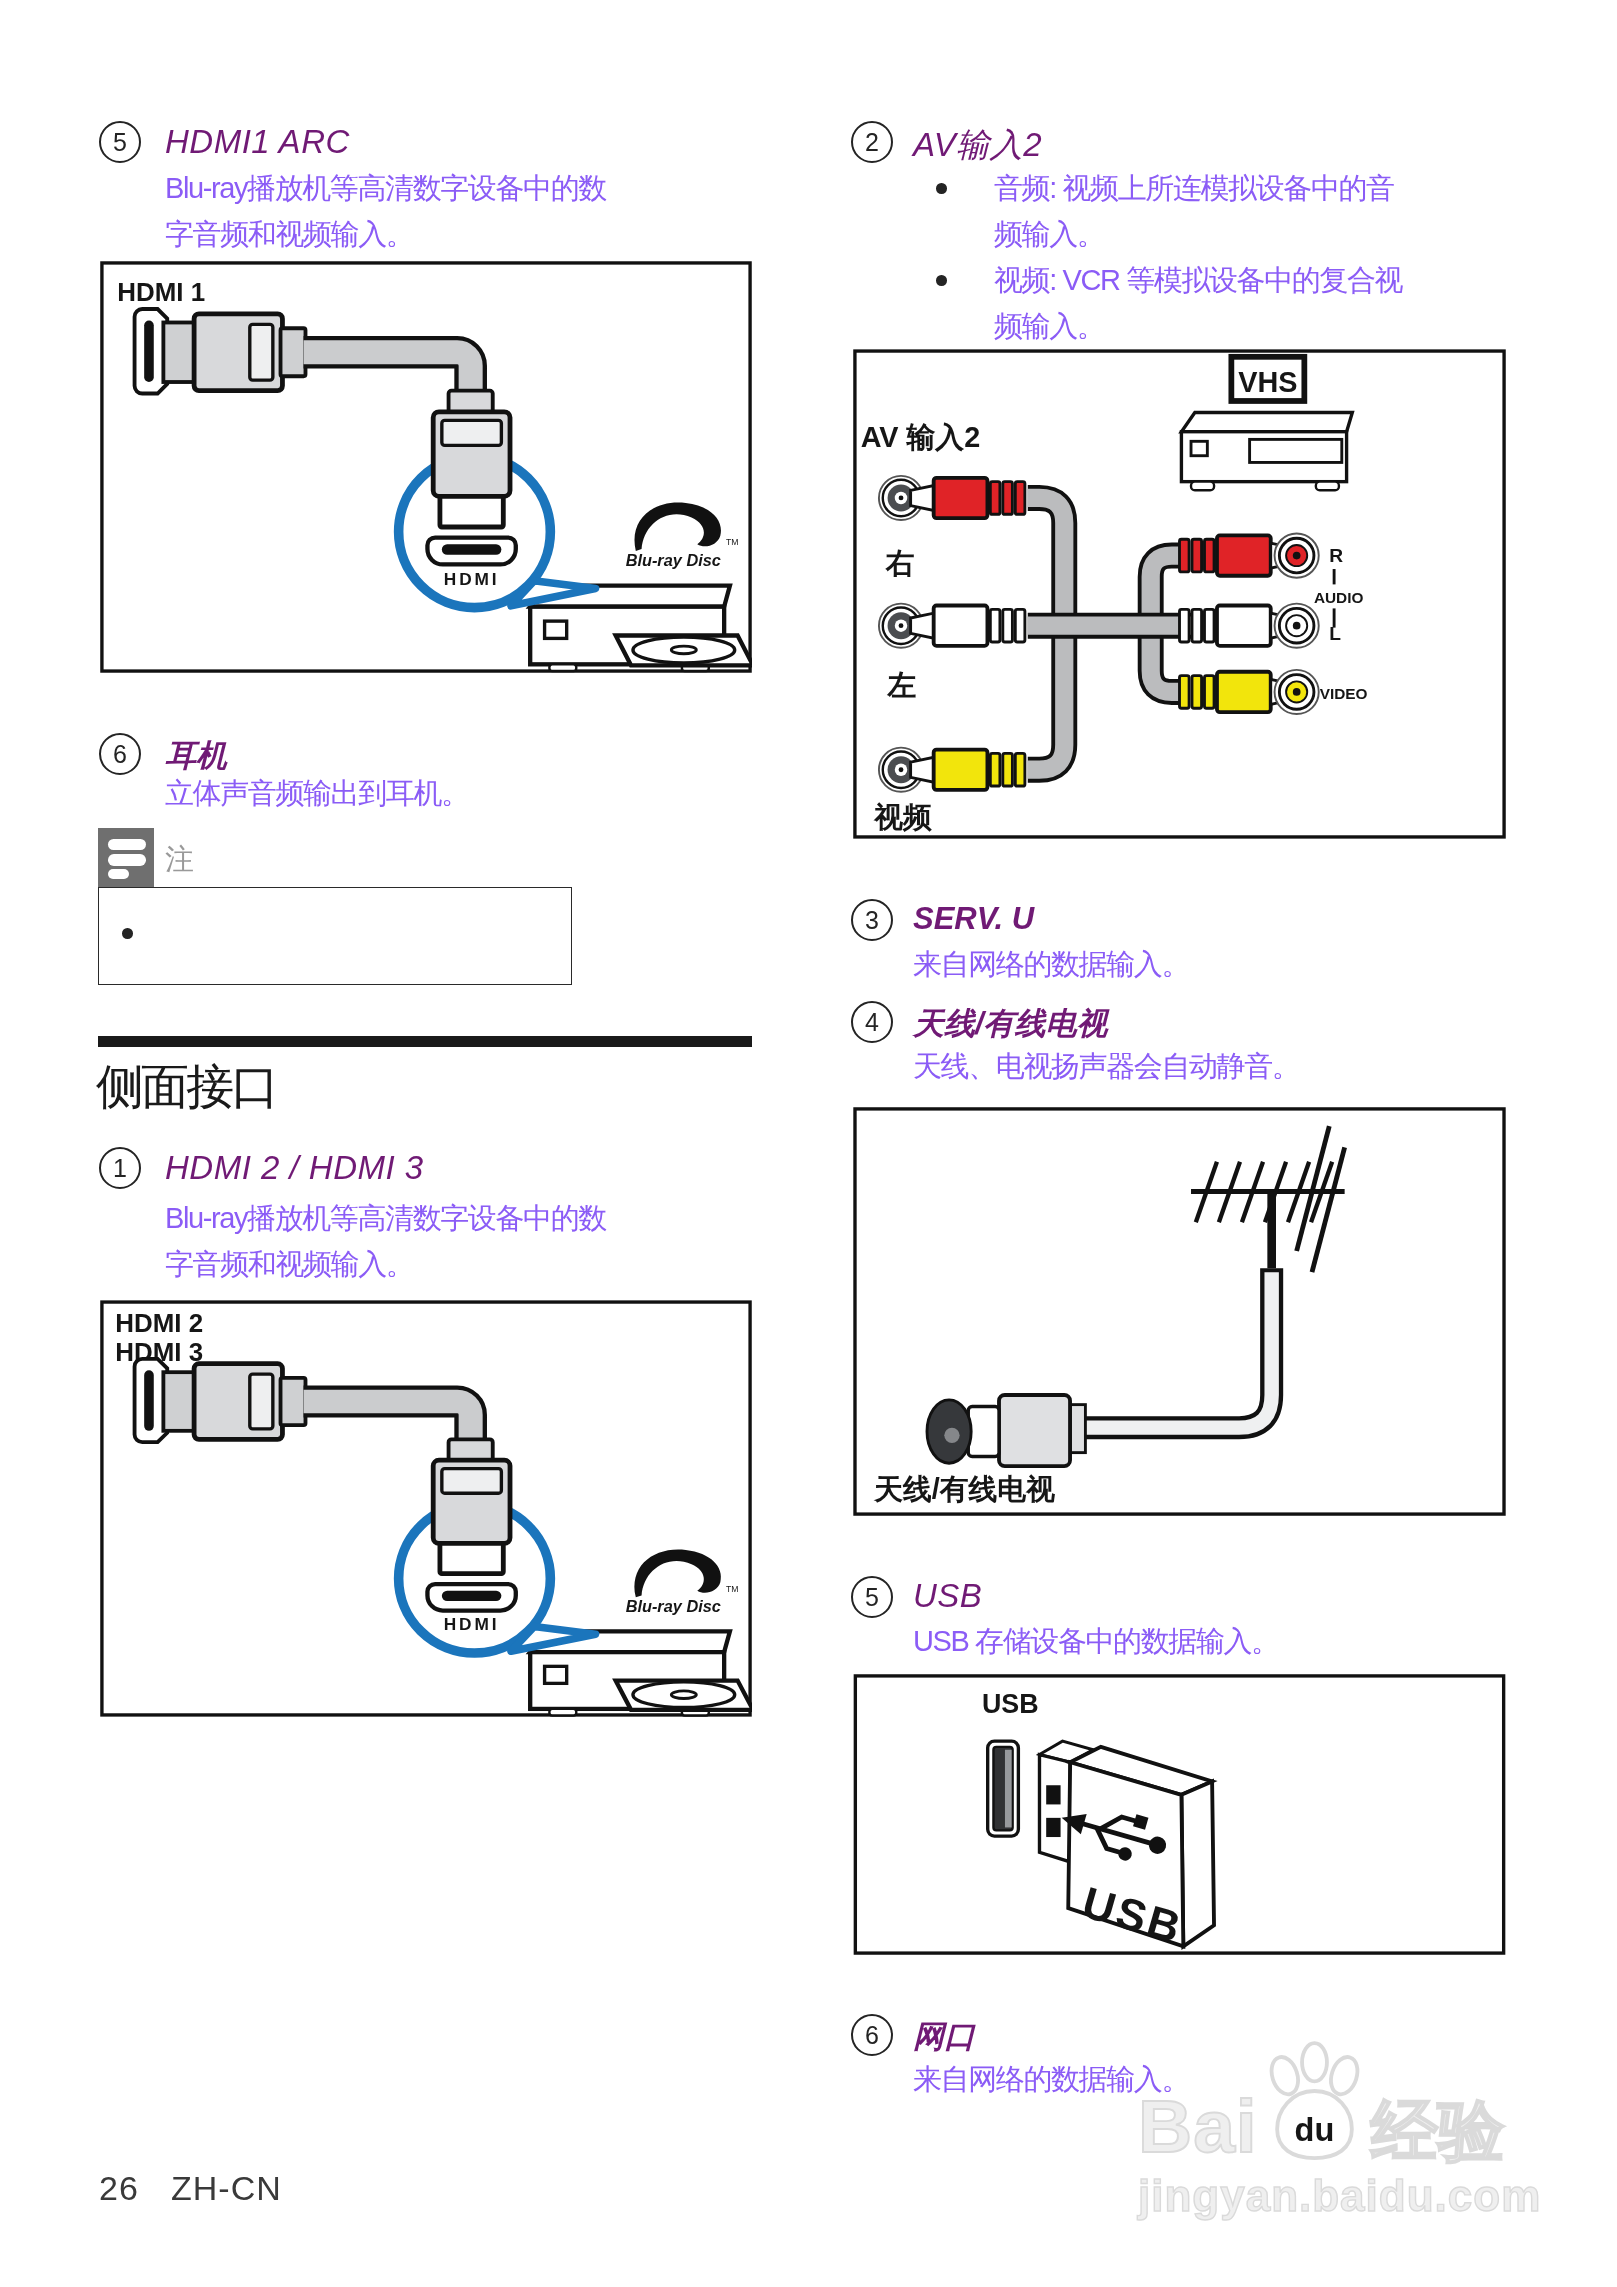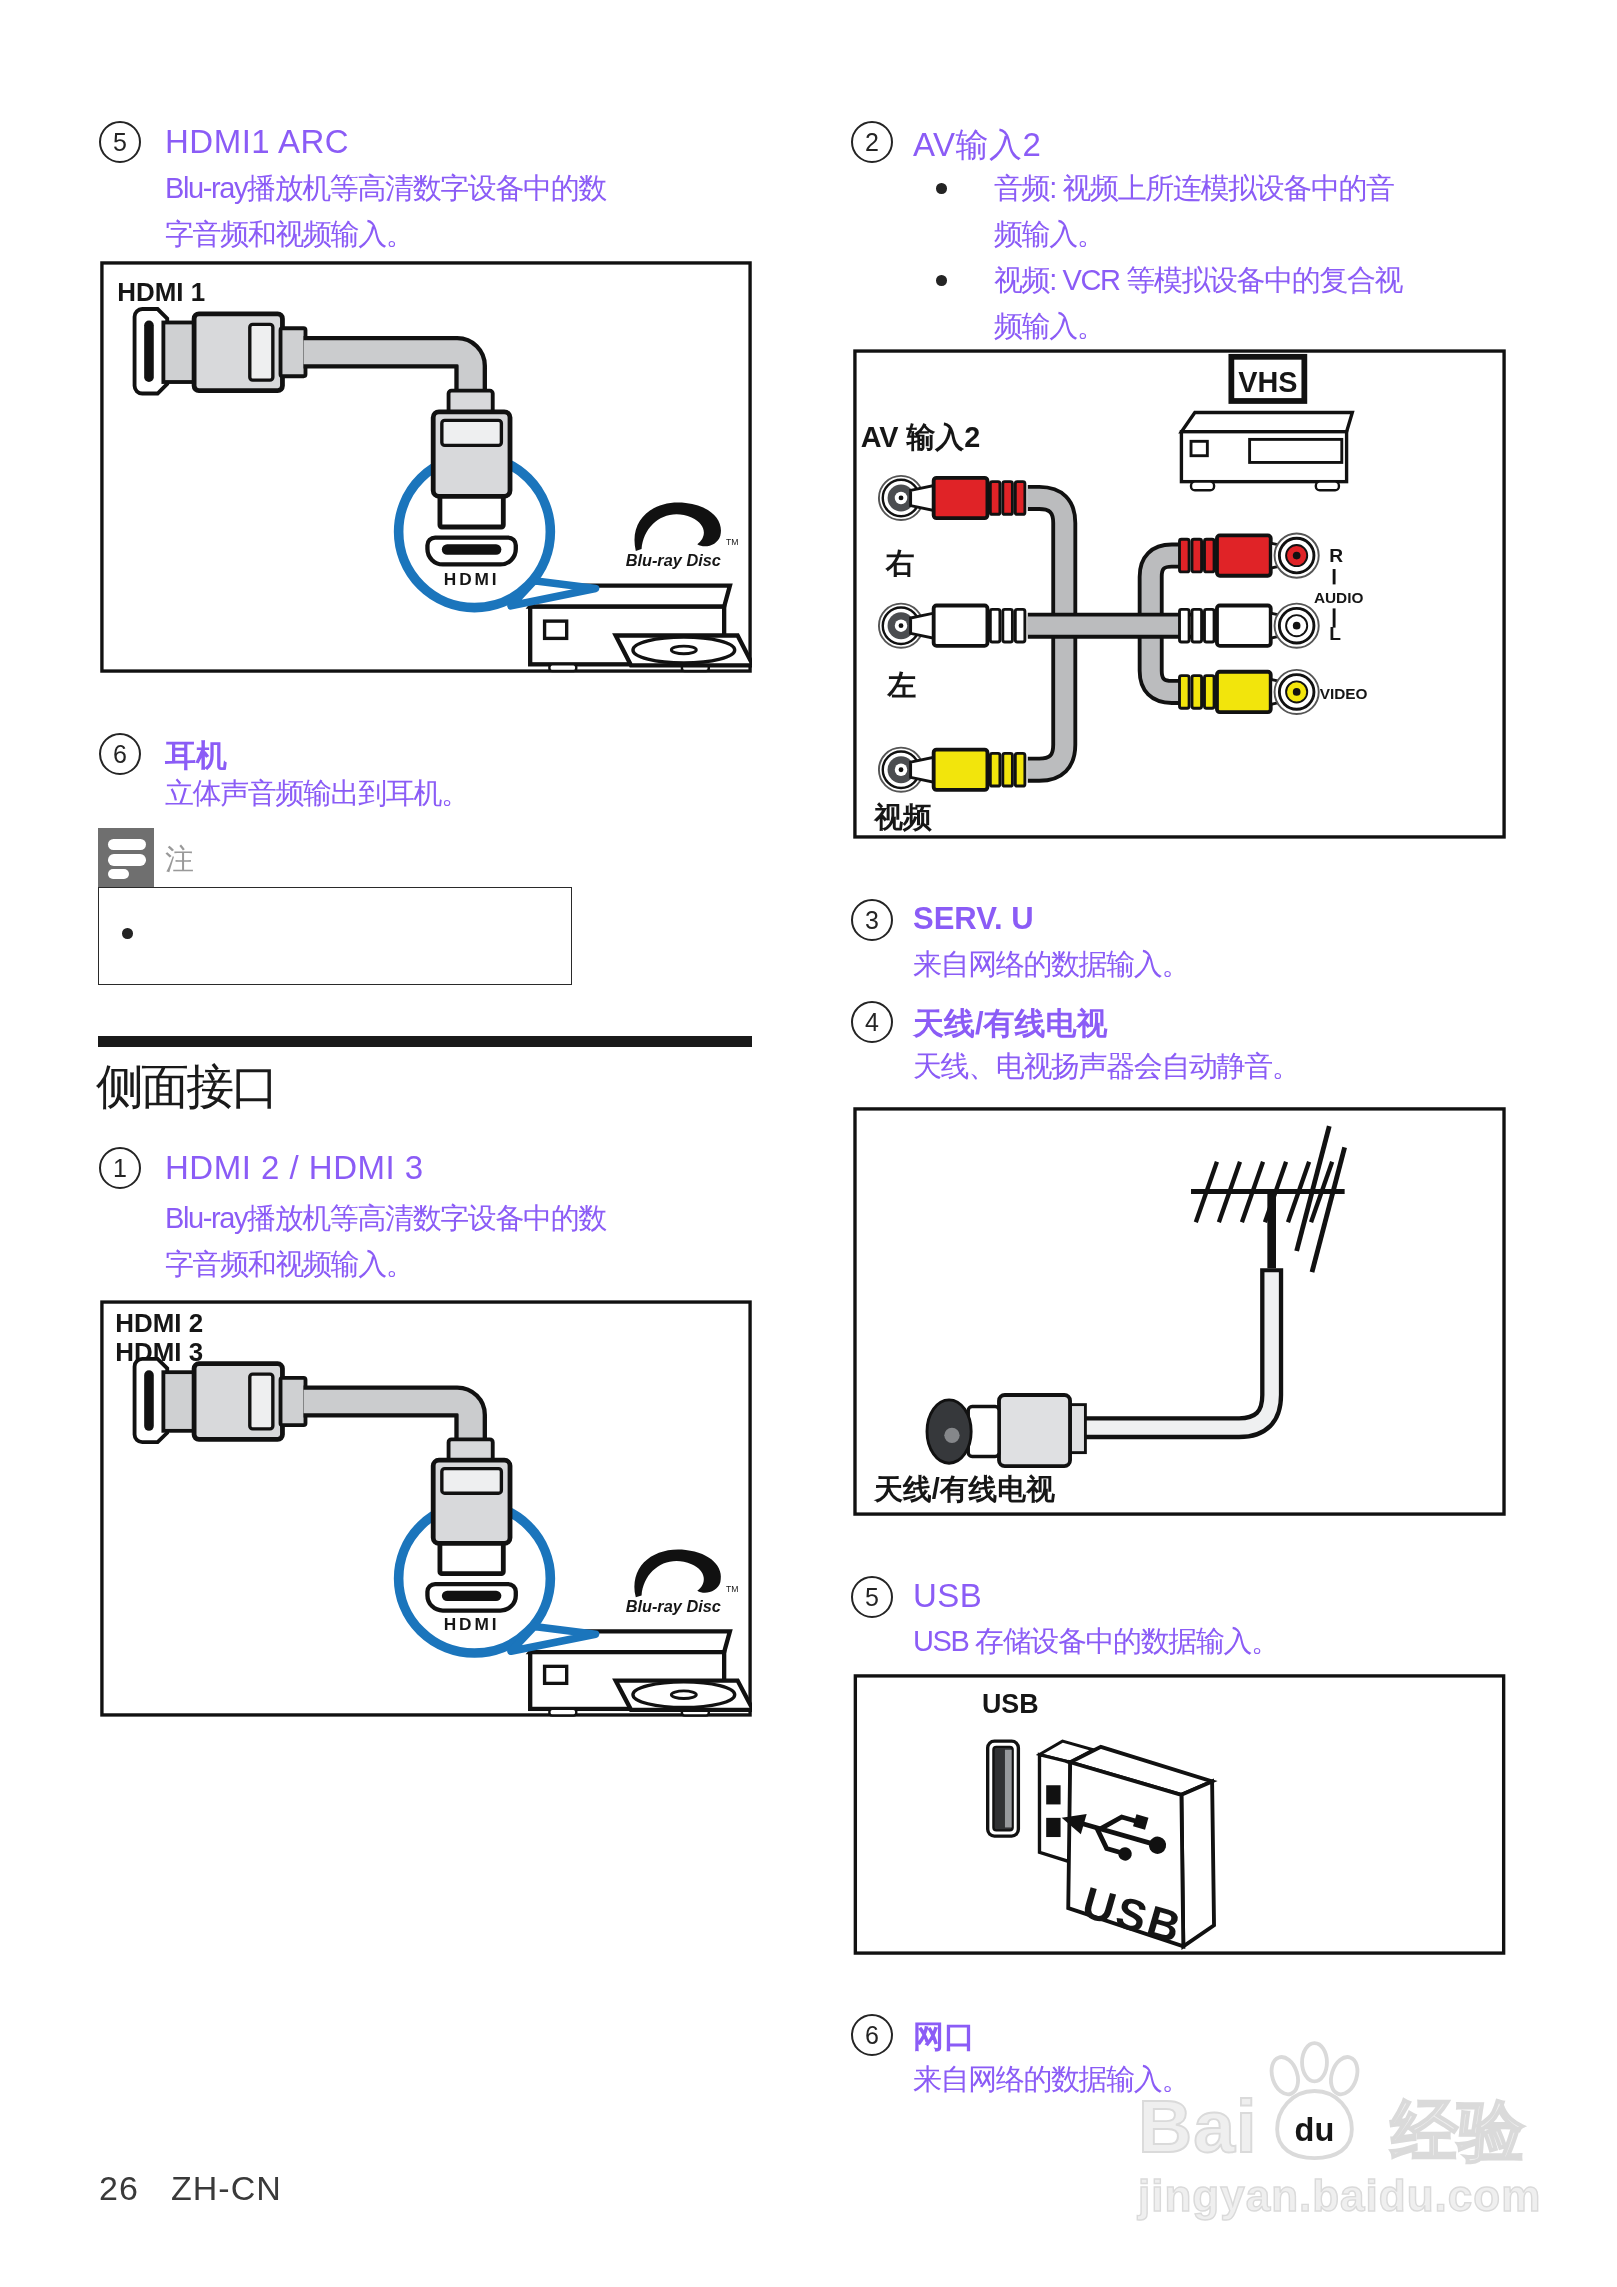--- a/index.html
+++ b/index.html
@@ -1,41 +1,41 @@
 <!DOCTYPE html>
 <html><head>
 <meta charset="utf-8">
 <style>
   html,body{margin:0;padding:0;background:#ffffff;}
   #page{position:relative;width:1618px;height:2287px;background:#fff;overflow:hidden;
         font-family:"Liberation Sans","DejaVu Sans",sans-serif;color:#242424;}
   .abs{position:absolute;}
   .circ{width:42px;height:42px;border:2.9px solid #242424;border-radius:50%;box-sizing:border-box;
         display:flex;align-items:center;justify-content:center;font-size:25px;color:#242424;}
-  .title{font-size:33px;letter-spacing:0.5px;white-space:nowrap;color:#8b5cf6;}
+  .title{font-size:33px;letter-spacing:0.5px;white-space:nowrap;color:#701a75;font-style:italic;}
   .title.cjkb{font-weight:bold;font-size:31px;letter-spacing:0;}
   .desc{font-size:29px;letter-spacing:-1.4px;line-height:46px;color:#8b5cf6;white-space:nowrap;}
   .section-title{font-size:48px;letter-spacing:-2.9px;color:#1a1a1a;white-space:nowrap;}
   .rule{background:#1a1a1a;}
   .notetab{width:56px;height:59px;background:#6f6f6f;}
   .notetab .bar{position:absolute;background:#ffffff;border-radius:5.8px;}
   .notelabel{font-size:29px;color:#999999;}
   .notebox{border:1.9px solid #2a2a2a;box-sizing:border-box;background:#fff;}
   .bdot{background:#242424;border-radius:50%;}
   .note-text{font-size:27px;letter-spacing:-1px;color:#2c2c2c;white-space:nowrap;}
   .footer{font-size:34px;letter-spacing:1px;color:#3a3a3a;white-space:nowrap;}
   svg{display:block;}
   svg text{font-family:"Liberation Sans","DejaVu Sans",sans-serif;fill:#161616;}
   .hdmilogo{font-weight:900;font-size:27px;letter-spacing:0px;}
   .cjksvgb{font-weight:bold;font-size:30px;}
   
   .wm{color:#efefef;-webkit-text-stroke:1.9px #dadada;font-weight:bold;line-height:1;}
   .wm-row{display:flex;align-items:flex-end;}
   .wm-bai{font-size:75px;letter-spacing:1px;}
-  .wm-suffix{font-size:67px;margin-left:20px;}
+  .wm-suffix{font-size:67px;margin-left:0;}
   .wm-url{font-size:44px;margin-top:9.6px;letter-spacing:1px;-webkit-text-stroke:1.4px #dadada;}
 </style>
 </head>
 <body>
 
 <div id="page">
 
   <svg width="0" height="0" style="position:absolute">
     <defs>
       <g id="hdmi-art">

